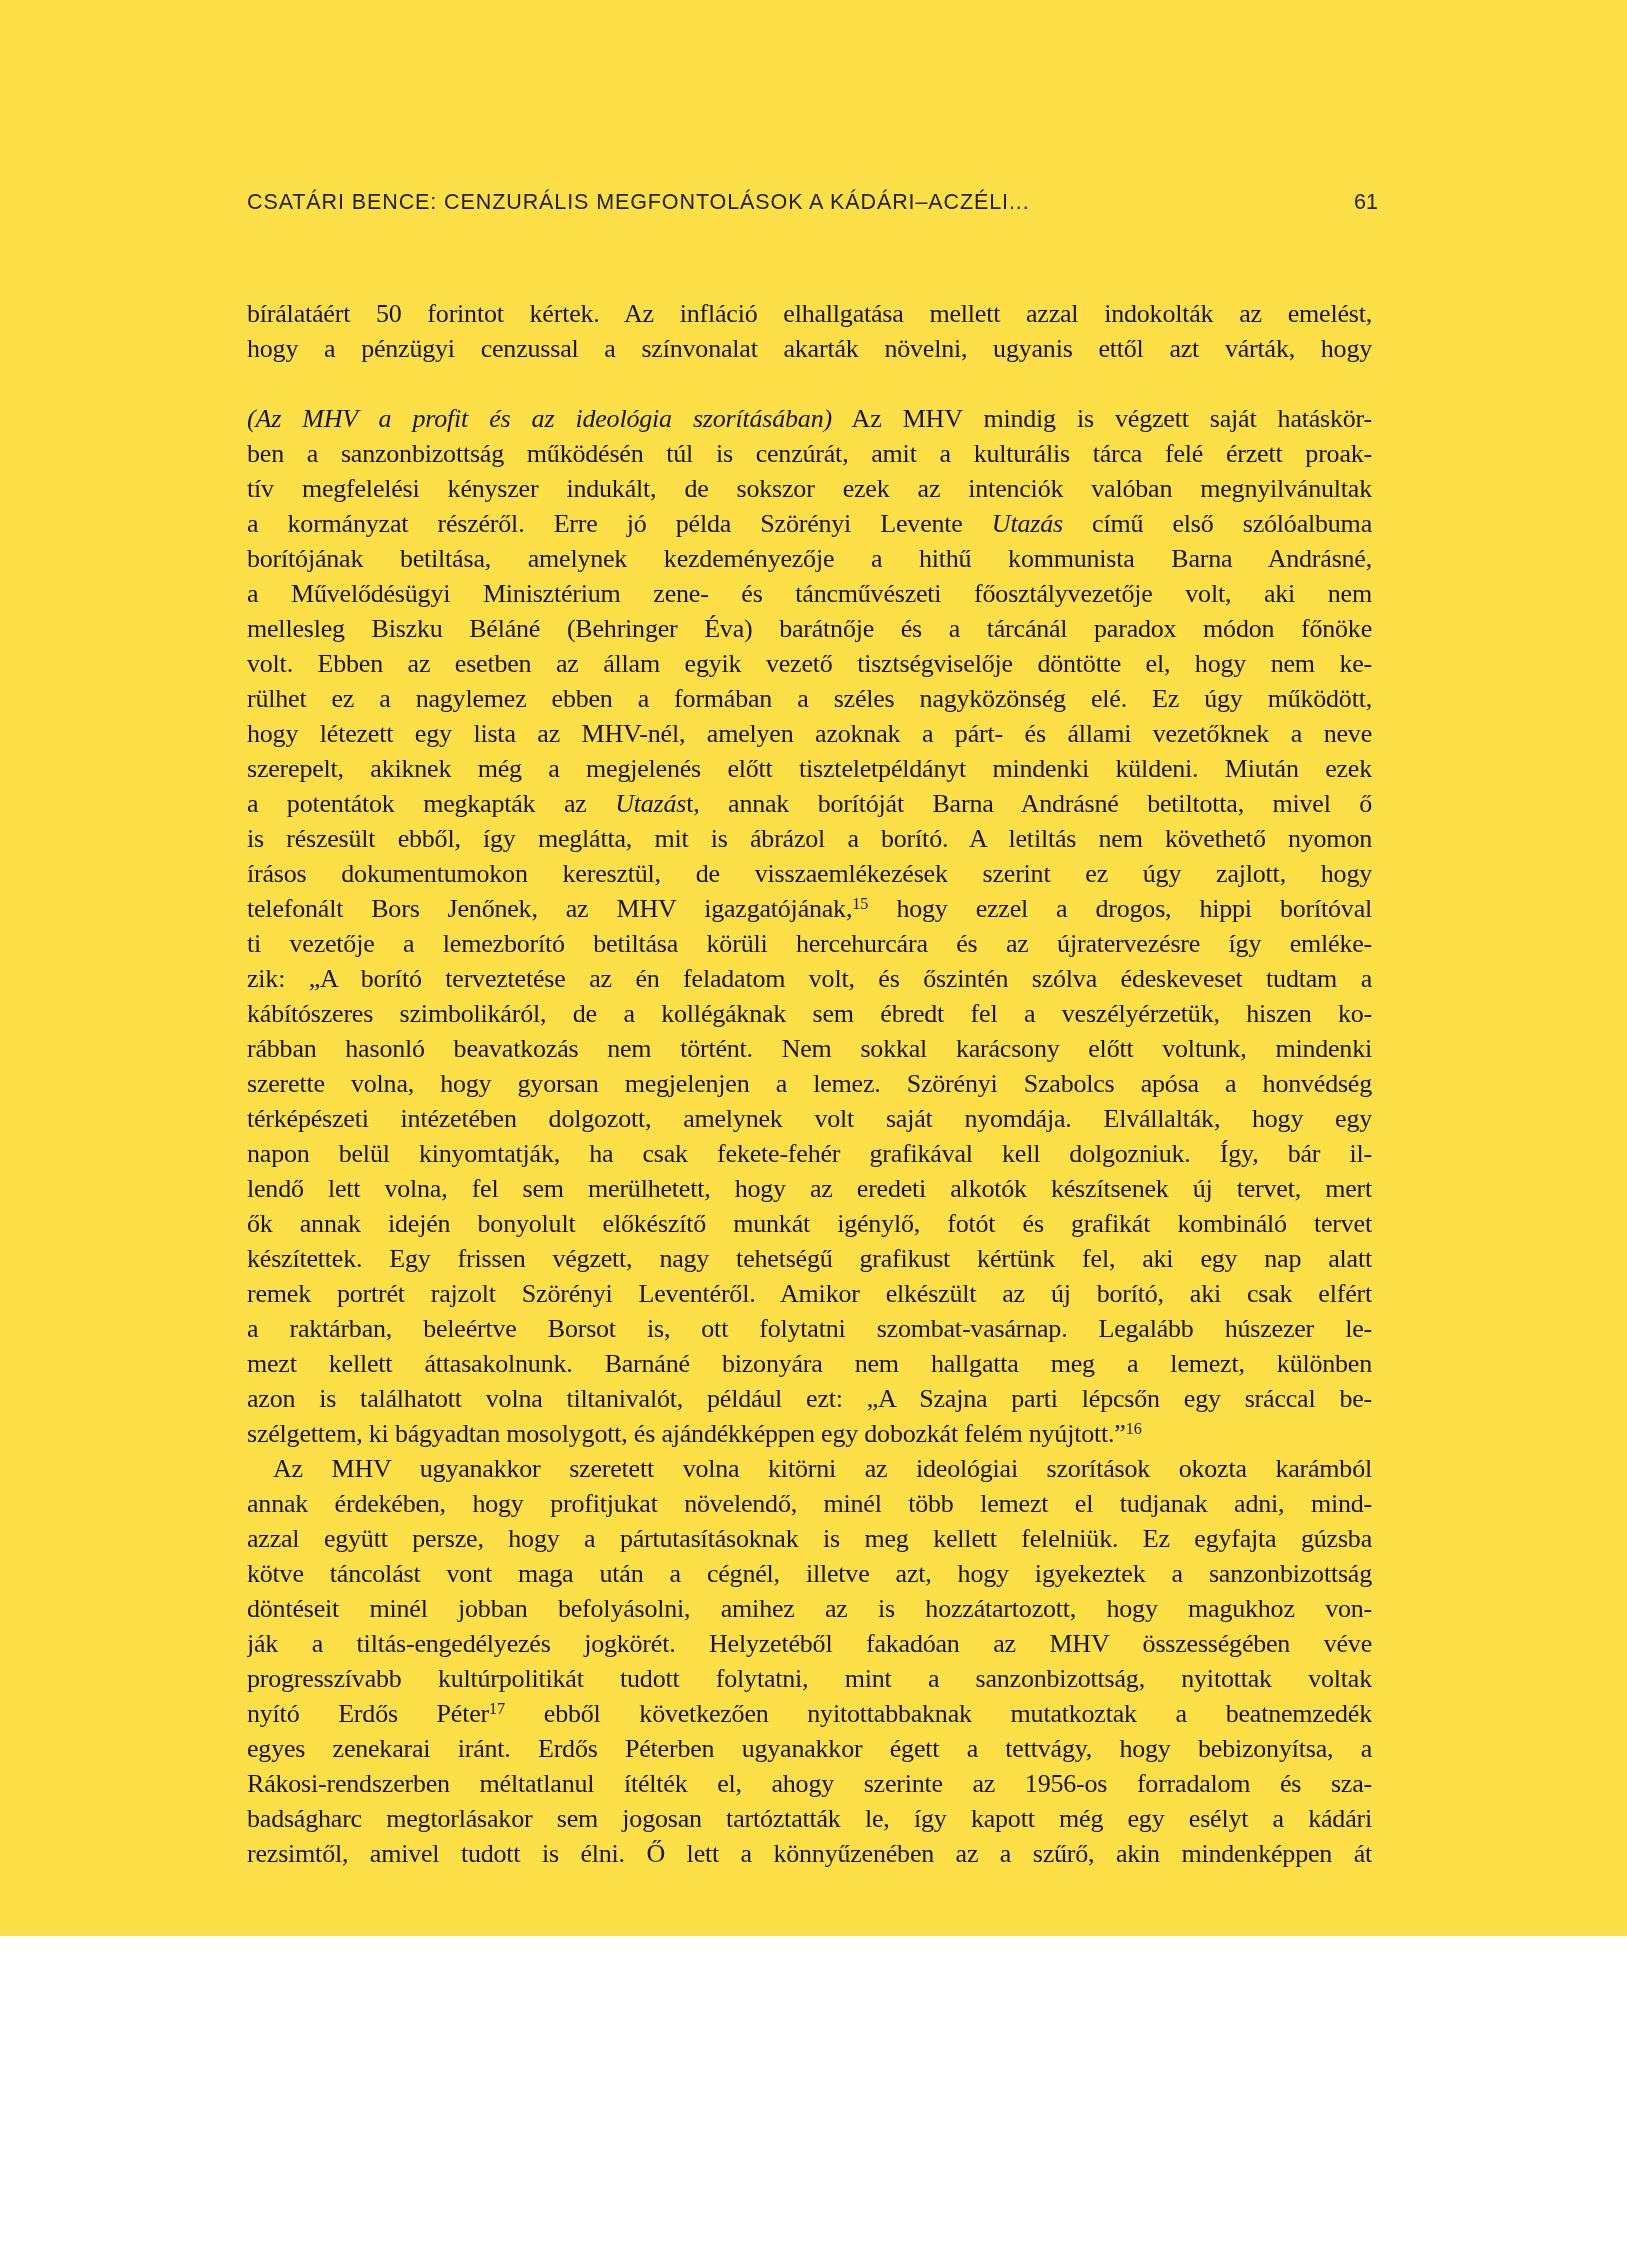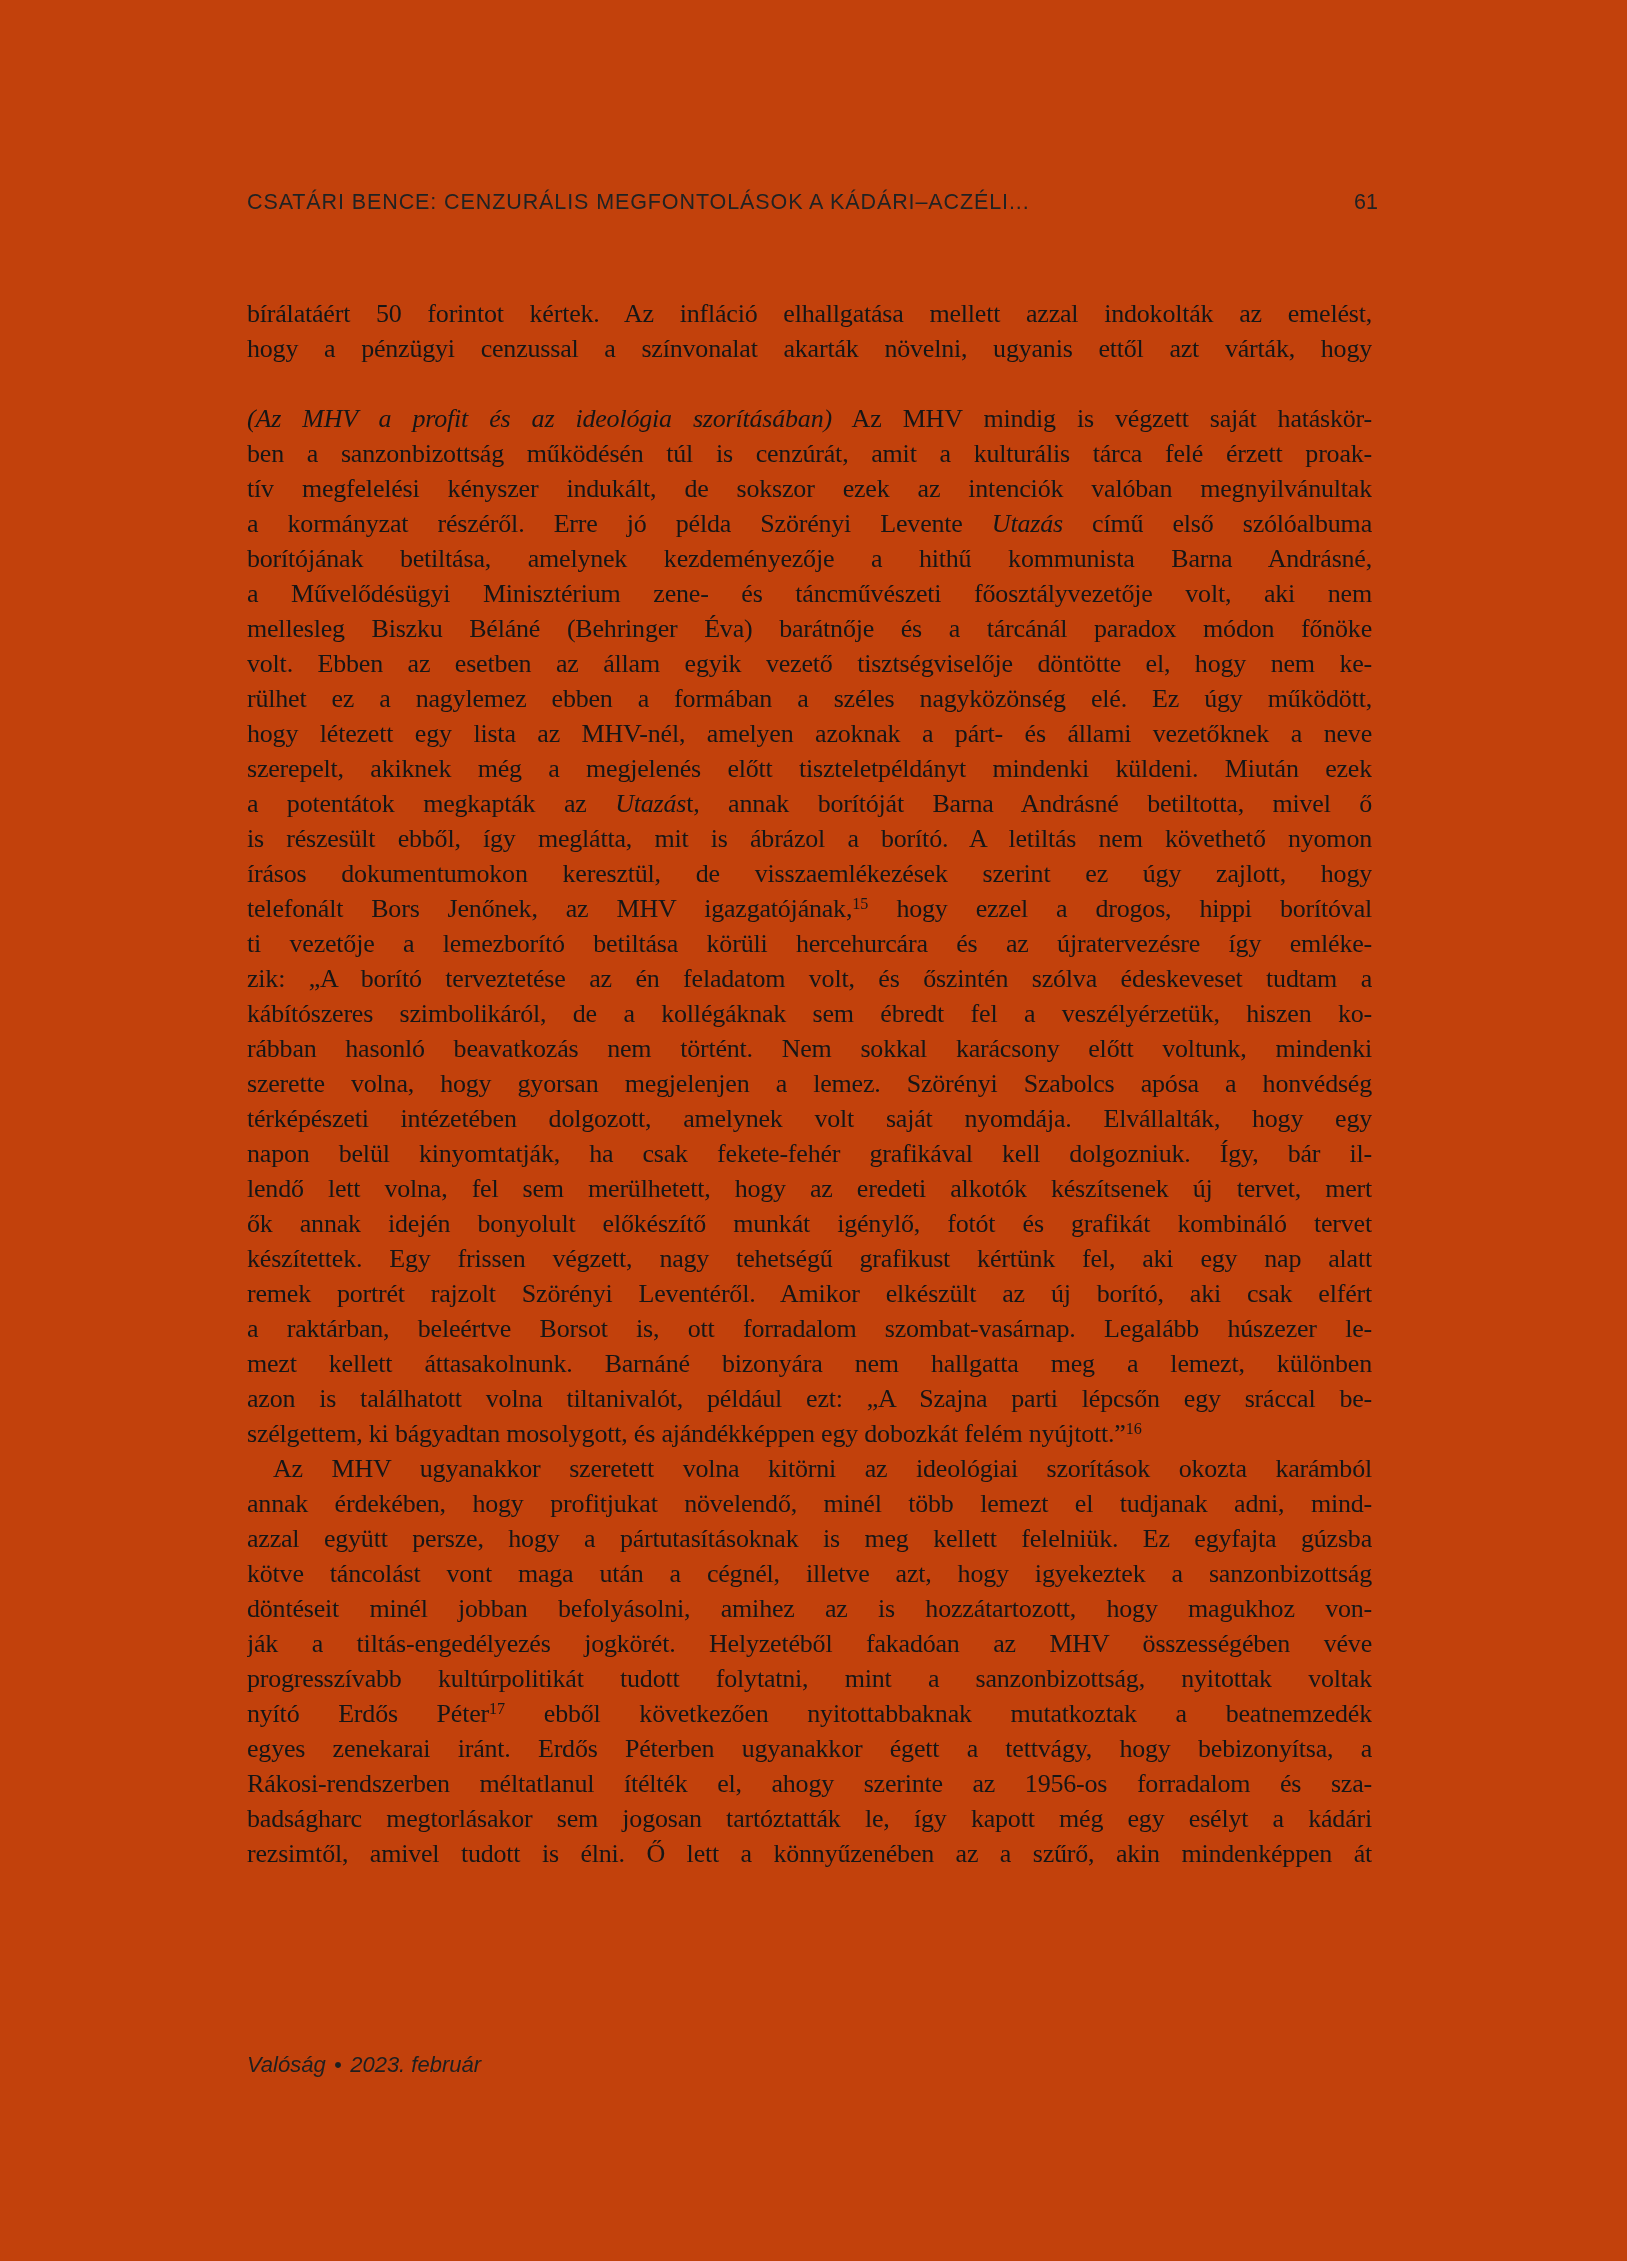--- a/index.html
+++ b/index.html
@@ -2,22 +2,22 @@
 <html lang="hu" style="font-size:12.3px"><head>
 <meta charset="utf-8">
 <style>
   html, body {
     margin: 0; padding: 0;
     background: #ffffff;
   }
   .page {
     position: relative;
     width: 1628px;
-    height: 2261px;
-    background: #c2410c;
+    height: 1936px;
+    background: #fde047;
     overflow: hidden;
   }
   .header {
     position: absolute;
     left: 247px;
     top: 190px;
     width: 1131px;
     display: flex;
     justify-content: space-between;
     align-items: baseline;
@@ -106,21 +106,21 @@
         <div class="line"><span>zik: „A borító terveztetése az én feladatom volt, és őszintén szólva édeskeveset tudtam a</span></div>
         <div class="line"><span>kábítószeres szimbolikáról, de a kollégáknak sem ébredt fel a veszélyérzetük, hiszen ko-</span></div>
         <div class="line"><span>rábban hasonló beavatkozás nem történt. Nem sokkal karácsony előtt voltunk, mindenki</span></div>
         <div class="line"><span>szerette volna, hogy gyorsan megjelenjen a lemez. Szörényi Szabolcs apósa a honvédség</span></div>
         <div class="line"><span>térképészeti intézetében dolgozott, amelynek volt saját nyomdája. Elvállalták, hogy egy</span></div>
         <div class="line"><span>napon belül kinyomtatják, ha csak fekete-fehér grafikával kell dolgozniuk. Így, bár il-</span></div>
         <div class="line"><span>lendő lett volna, fel sem merülhetett, hogy az eredeti alkotók készítsenek új tervet, mert</span></div>
         <div class="line"><span>ők annak idején bonyolult előkészítő munkát igénylő, fotót és grafikát kombináló tervet</span></div>
         <div class="line"><span>készítettek. Egy frissen végzett, nagy tehetségű grafikust kértünk fel, aki egy nap alatt</span></div>
         <div class="line"><span>remek portrét rajzolt Szörényi Leventéről. Amikor elkészült az új borító, aki csak elfért</span></div>
-        <div class="line"><span>a raktárban, beleértve Borsot is, ott forradalom szombat-vasárnap. Legalább húszezer le-</span></div>
+        <div class="line"><span>a raktárban, beleértve Borsot is, ott folytatni szombat-vasárnap. Legalább húszezer le-</span></div>
         <div class="line"><span>mezt kellett áttasakolnunk. Barnáné bizonyára nem hallgatta meg a lemezt, különben</span></div>
         <div class="line"><span>azon is találhatott volna tiltanivalót, például ezt: „A Szajna parti lépcsőn egy sráccal be-</span></div>
         <div class="line nj"><span>szélgettem, ki bágyadtan mosolygott, és ajándékképpen egy dobozkát felém nyújtott.”</span><span class="sup">16</span></div>
       </div>
       <div class="para">
         <div class="line ind"><span>Az MHV ugyanakkor szeretett volna kitörni az ideológiai szorítások okozta karámból</span></div>
         <div class="line"><span>annak érdekében, hogy profitjukat növelendő, minél több lemezt el tudjanak adni, mind-</span></div>
         <div class="line"><span>azzal együtt persze, hogy a pártutasításoknak is meg kellett felelniük. Ez egyfajta gúzsba</span></div>
         <div class="line"><span>kötve táncolást vont maga után a cégnél, illetve azt, hogy igyekeztek a sanzonbizottság</span></div>
         <div class="line"><span>döntéseit minél jobban befolyásolni, amihez az is hozzátartozott, hogy magukhoz von-</span></div>

